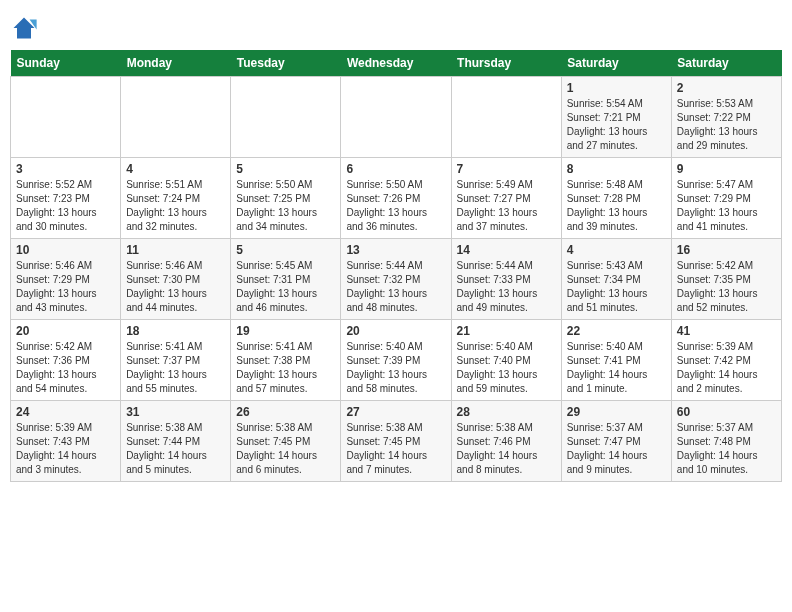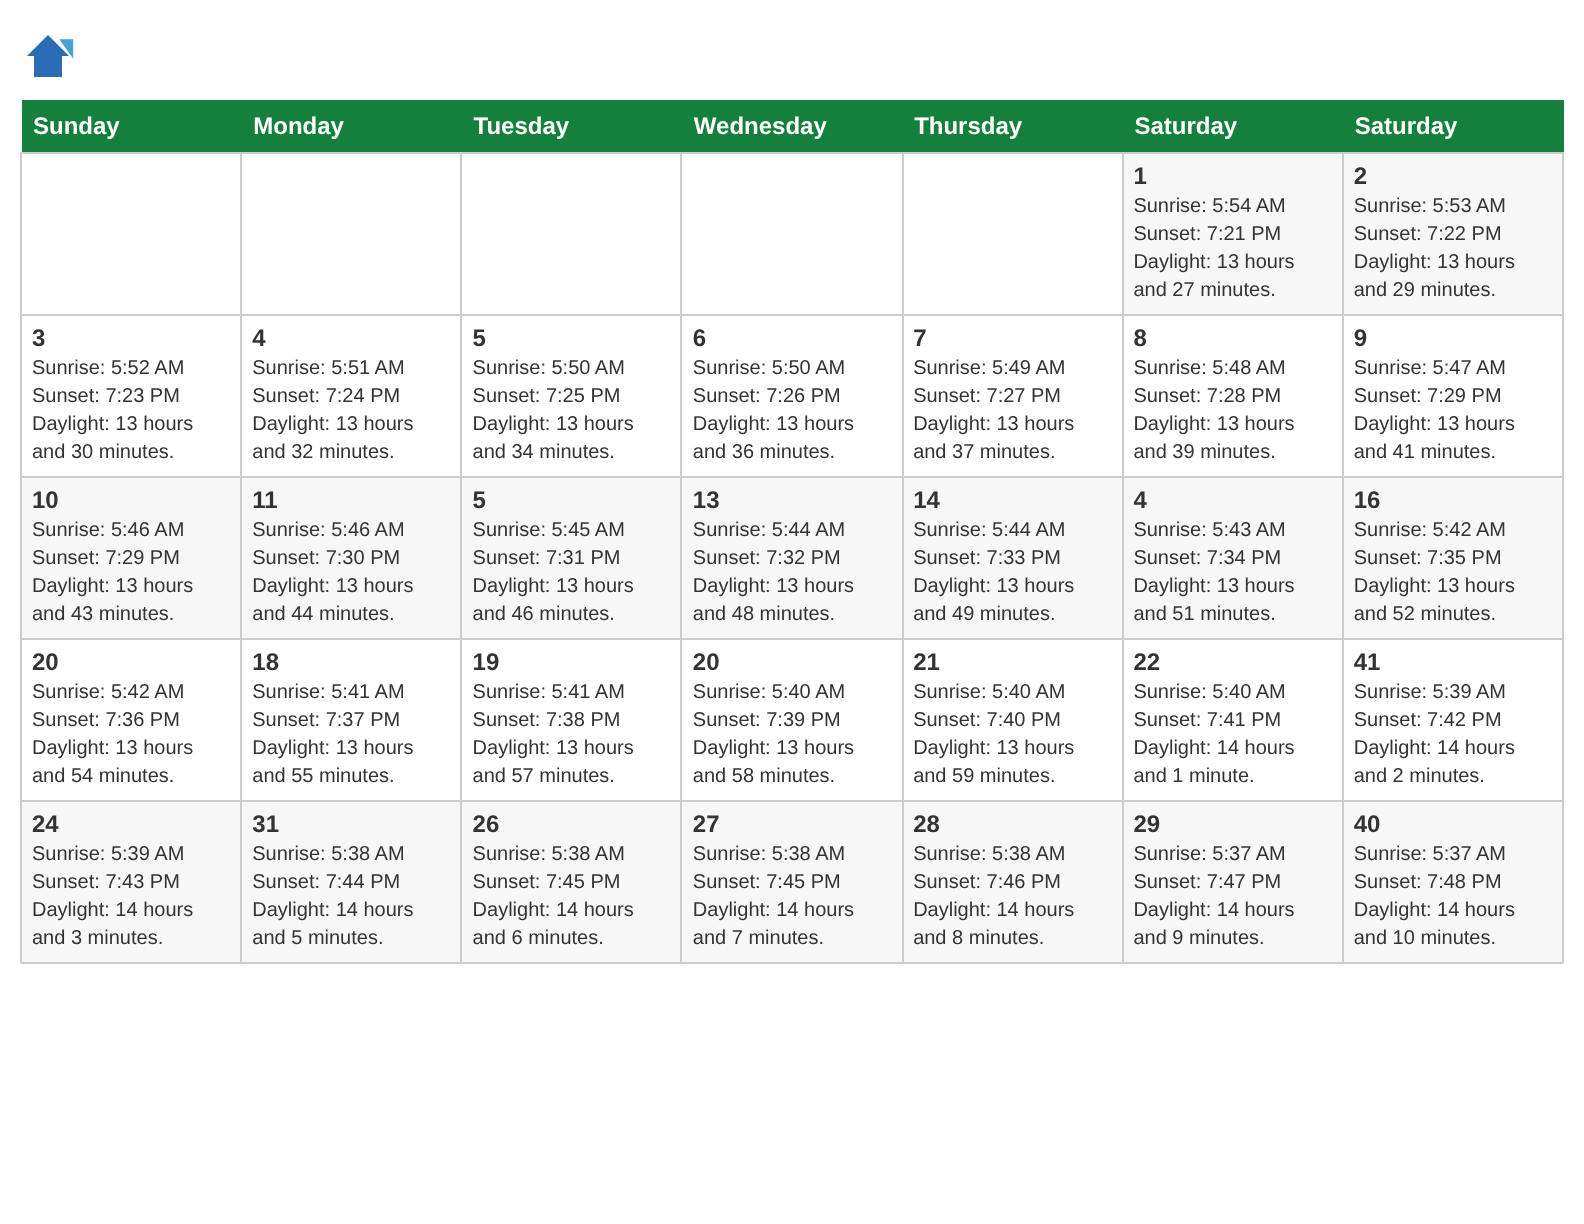--- a/index.html
+++ b/index.html
@@ -247,18 +247,18 @@
         </td>
         <td>
           <span class="day-num">28</span>
           <div class="day-info">Sunrise: 5:38 AM<br>Sunset: 7:46 PM<br>Daylight: 14 hours and 8 minutes.</div>
         </td>
         <td>
           <span class="day-num">29</span>
           <div class="day-info">Sunrise: 5:37 AM<br>Sunset: 7:47 PM<br>Daylight: 14 hours and 9 minutes.</div>
         </td>
         <td>
-          <span class="day-num">40</span>
+          <span class="day-num">60</span>
           <div class="day-info">Sunrise: 5:37 AM<br>Sunset: 7:48 PM<br>Daylight: 14 hours and 10 minutes.</div>
         </td>
       </tr>
     </tbody>
 </table>
 
 </body></html>

